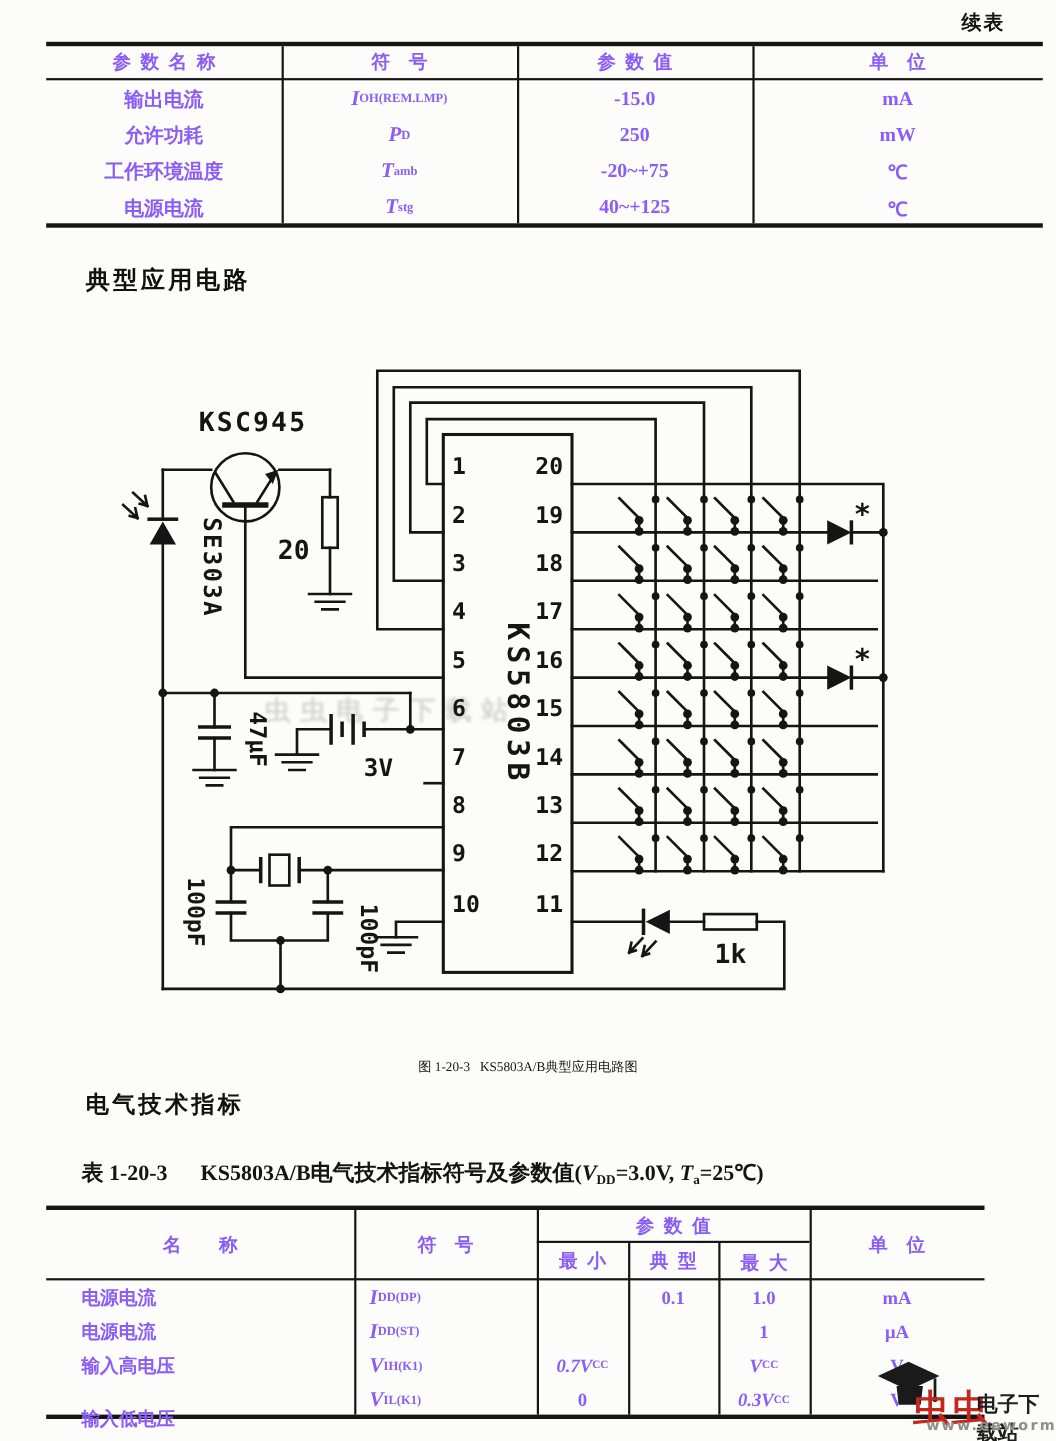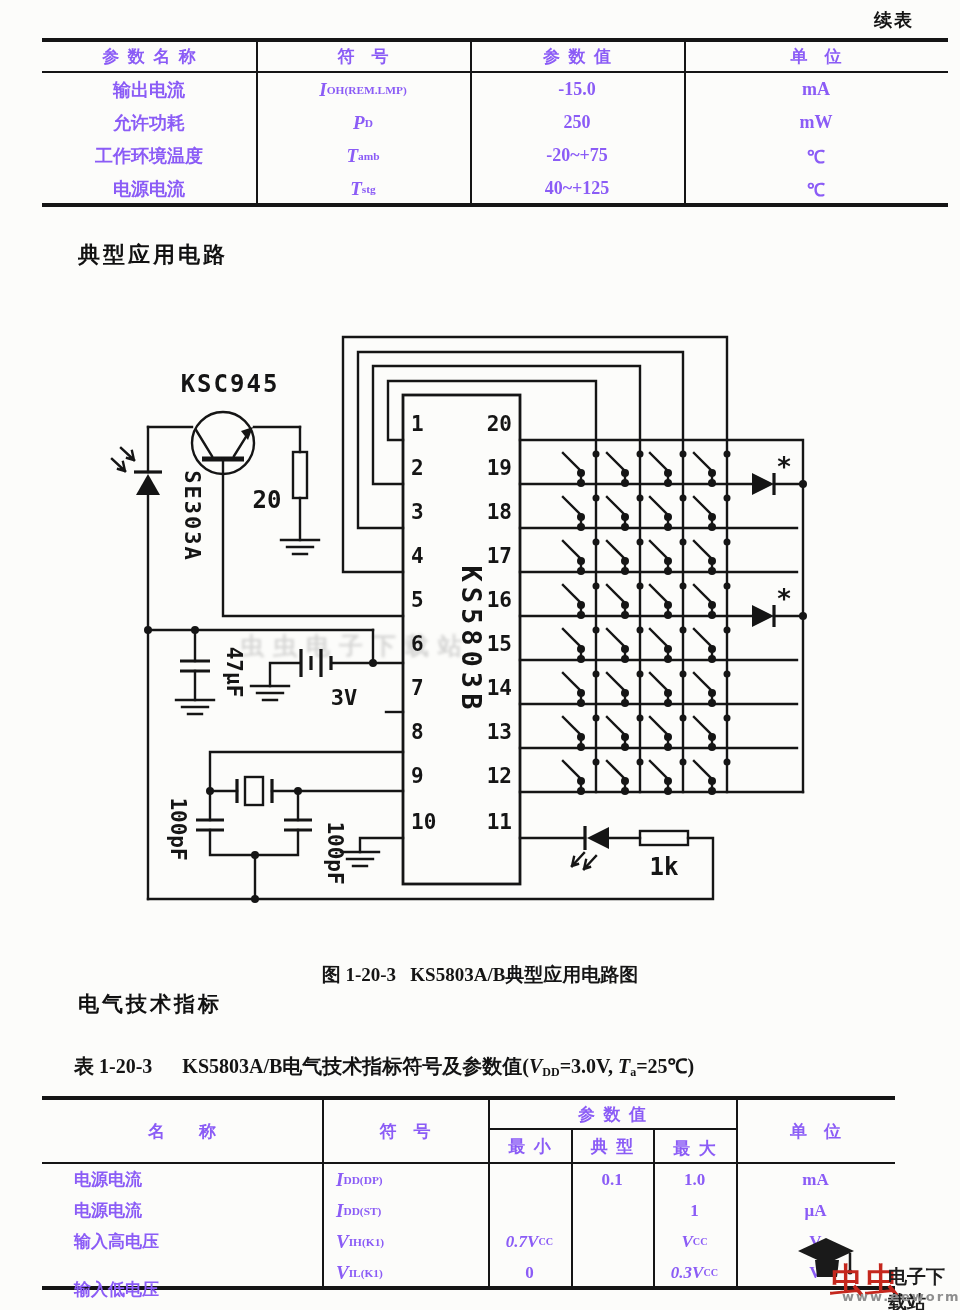--- a/index.html
+++ b/index.html
@@ -27,21 +27,21 @@
   .bcell{font-size:17px;}
   
   #circuit-svg{position:absolute;left:0;top:0;}
   .wire{stroke:#151515;stroke-width:2.4;fill:none;stroke-linecap:square;}
   .thick{stroke:#151515;stroke-width:3.2;fill:none;stroke-linecap:butt;}
   .fillblk{fill:#151515;stroke:none;}
   .comp{stroke:#151515;stroke-width:2.4;fill:none;}
   .cl{font-family:"DejaVu Sans Mono", monospace;font-weight:700;fill:#151515;}
   .pin{font-family:"DejaVu Sans Mono", monospace;font-weight:700;font-size:21px;fill:#151515;}
   
-  .caption{font-size:19px;font-weight:700;color:#151515;}
+  .caption{font-size:12px;font-weight:400;color:#151515;}
   .ghost{color:#9a9a9a;opacity:0.4;filter:blur(1.6px);font-family:"Liberation Sans",sans-serif;
          font-weight:700;font-size:24px;letter-spacing:9px;}
   
   #watermark{position:absolute;left:796px;top:1236px;width:164px;height:74px;}
   .wm-brand{position:absolute;left:34px;top:22px;font-family:"Liberation Sans",sans-serif;
             font-weight:800;font-size:33px;letter-spacing:2px;}
   .wm-site{position:absolute;left:92px;top:28px;font-family:"Liberation Sans",sans-serif;
            font-weight:700;font-size:19px;color:#1d1d1d;}
   .wm-url{position:absolute;left:46px;top:53px;font-family:"DejaVu Sans",sans-serif;
           font-weight:700;font-size:13px;color:#8e8e8e;letter-spacing:2px;}

